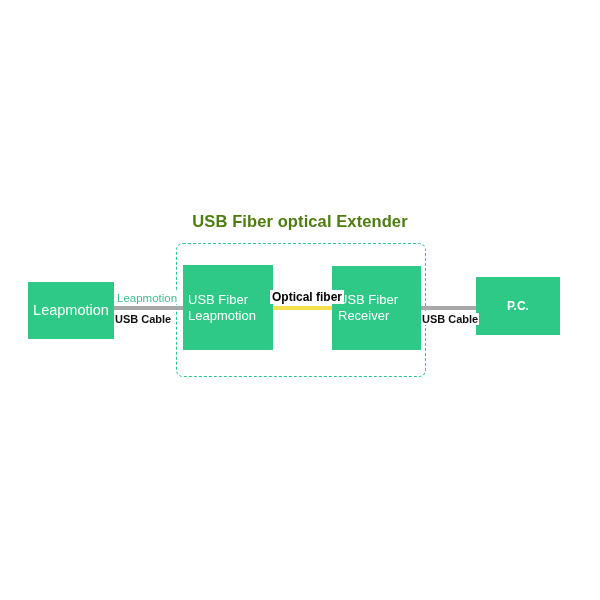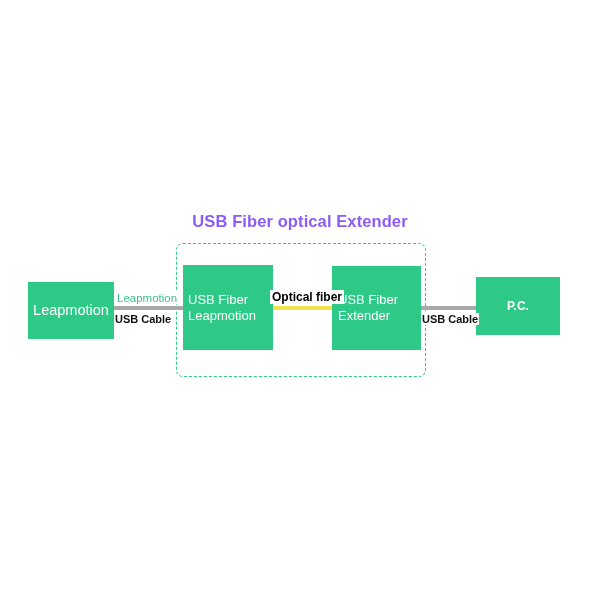--- a/index.html
+++ b/index.html
@@ -22,21 +22,21 @@
 
   
   .diagram-title {
     position: absolute;
     left: 0;
     top: 212px;
     width: 600px;
     text-align: center;
     font-size: 16.5px;
     font-weight: bold;
-    color: #8b5cf6;
+    color: #4d7c0f;
     letter-spacing: 0.1px;
     white-space: nowrap;
   }
 
   
   .enclosure {
     position: absolute;
     left: 176px;
     top: 243px;
     width: 250px;
@@ -169,21 +169,21 @@
 
   <div class="block" id="block-leapmotion">
     <span class="block-label">Leapmotion</span>
   </div>
 
   <div class="block" id="block-transmitter">
     <span class="block-label"><span>USB Fiber</span><br><span>Leapmotion</span></span>
   </div>
 
   <div class="block" id="block-receiver">
-    <span class="block-label"><span>USB Fiber</span><br><span>Extender</span></span>
+    <span class="block-label"><span>USB Fiber</span><br><span>Receiver</span></span>
   </div>
 
   <div class="block" id="block-pc">
     <span class="block-label">P.C.</span>
   </div>
 
   <div class="caption caption-green" id="label-leapmotion-cable-top">Leapmotion</div>
 
   <div class="caption caption-dark" id="label-usb-cable-left">USB Cable</div>
 

